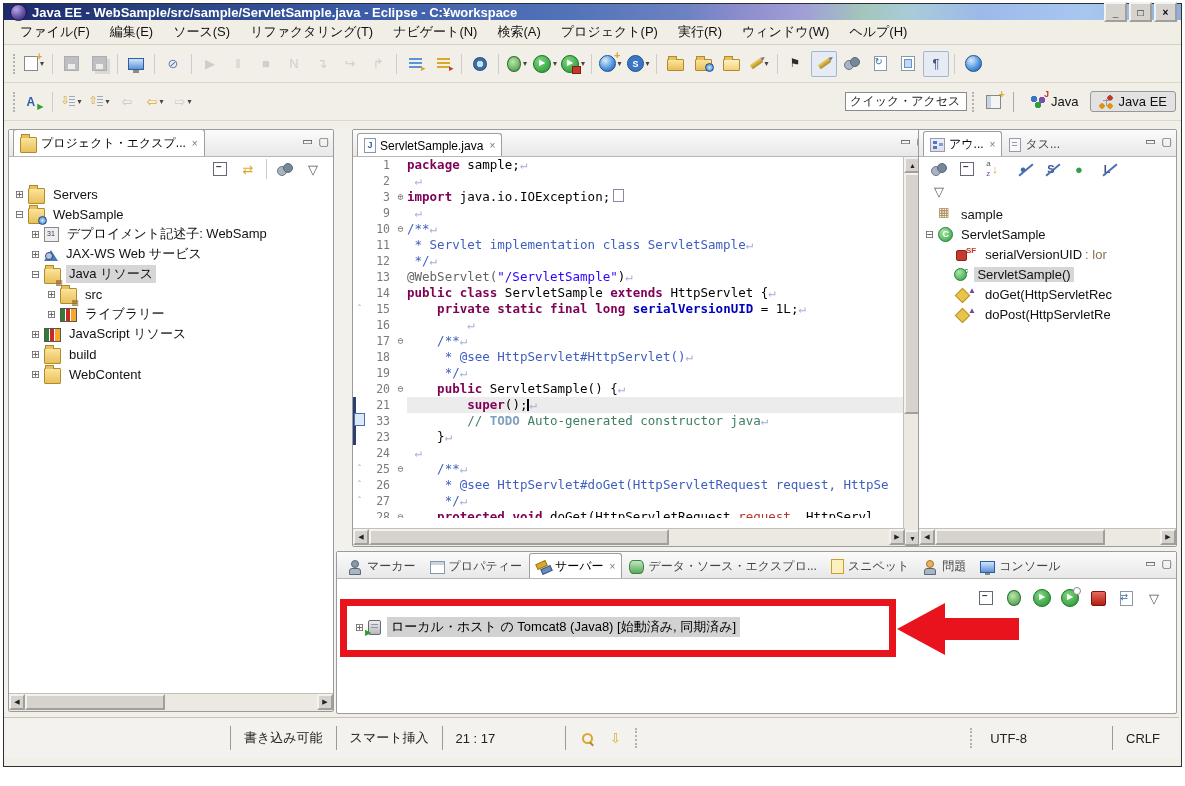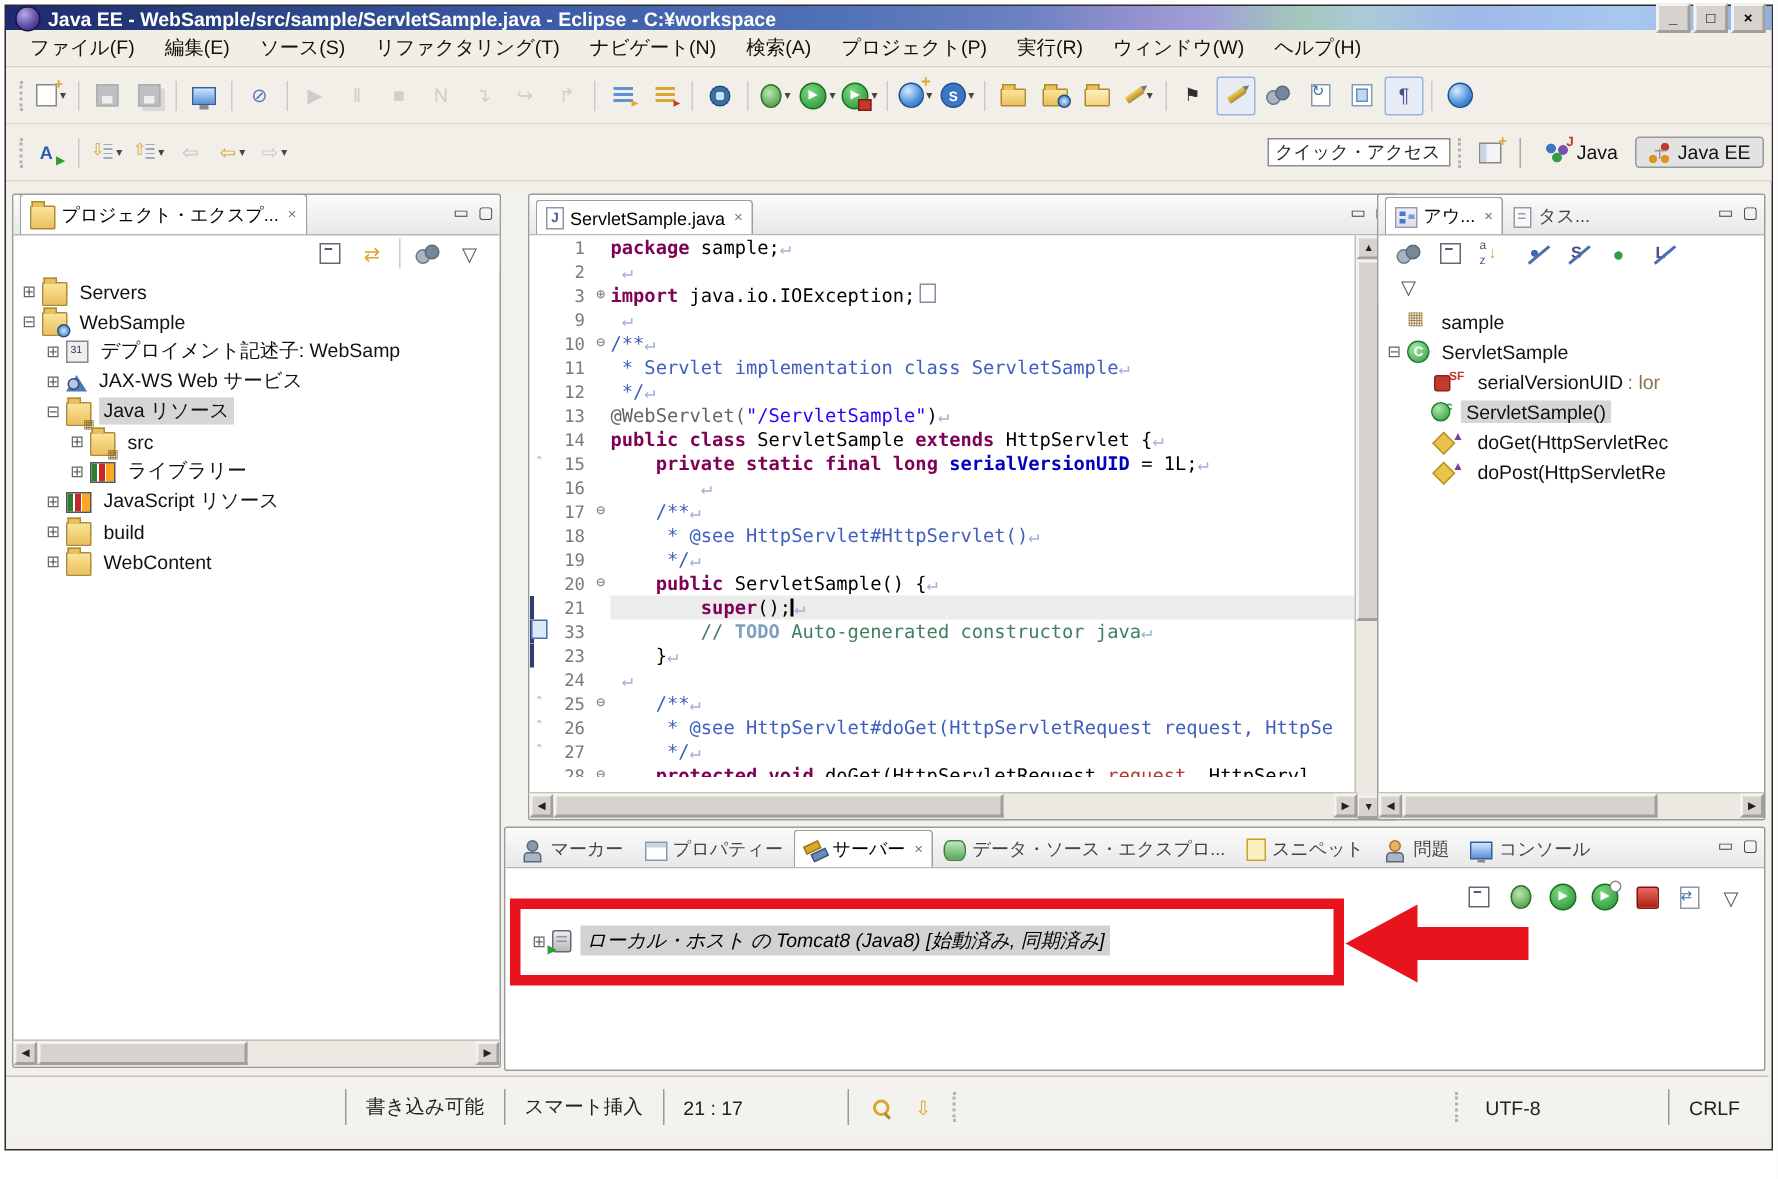--- a/index.html
+++ b/index.html
@@ -193,21 +193,21 @@
   .overview{width:9px;flex:none;background:#f6f6f6;position:relative;border-left:1px solid #ddd;}
   .omark{position:absolute;left:1px;width:6px;height:6px;background:#8fc0ee;border:1px solid #3b78c3;}
   .hscroll{position:absolute;bottom:0;left:0;right:0;height:17px;background:#ece9e2;border-top:1px solid #c4c0b4;}
   .hbtn{position:absolute;top:0;width:16px;height:16px;background:#d6d3ce;border:2px outset #f4f2ee;
     display:flex;align-items:center;justify-content:center;font-size:7px;color:#222;box-sizing:border-box;}
   .hthumb{position:absolute;top:0;height:16px;background:#d6d3ce;border:2px outset #f4f2ee;box-sizing:border-box;}
   
   .bp-content{position:relative;height:133px;background:#fff;}
   .bp-toolbar{position:absolute;top:6px;right:8px;display:flex;align-items:center;}
   .srow{position:absolute;left:16px;top:38px;display:flex;align-items:center;z-index:6;}
-  .srv-label{margin-left:6px;font-size:13px;background:#d2d2d2;padding:1px 4px;color:#000;white-space:nowrap;font-style:italic;}
+  .srv-label{margin-left:6px;font-size:13px;background:#d2d2d2;padding:1px 4px;color:#000;white-space:nowrap;}
   .red-box{position:absolute;left:3px;top:20px;width:556px;height:58px;border:7px solid #e8131c;box-sizing:border-box;z-index:5;}
   .red-arrow{position:absolute;left:560px;top:24px;width:124px;height:52px;z-index:5;}
   .red-arrow::before{content:"";position:absolute;left:0;top:0;border-top:26px solid transparent;border-bottom:26px solid transparent;border-right:48px solid #e8131c;}
   .red-arrow::after{content:"";position:absolute;left:46px;top:15px;width:76px;height:22px;background:#e8131c;}
   
   .statusbar{position:absolute;left:0;bottom:8px;width:1175px;height:40px;background:#f4f2ee;border-top:1px solid #c6c2b6;
     display:flex;align-items:center;font-size:13px;color:#222;}
   .ssep{width:1px;height:24px;background:#9a9a9a;}
   .sitem{padding:0 13px;white-space:nowrap;}
   .sflex{flex:1;}

